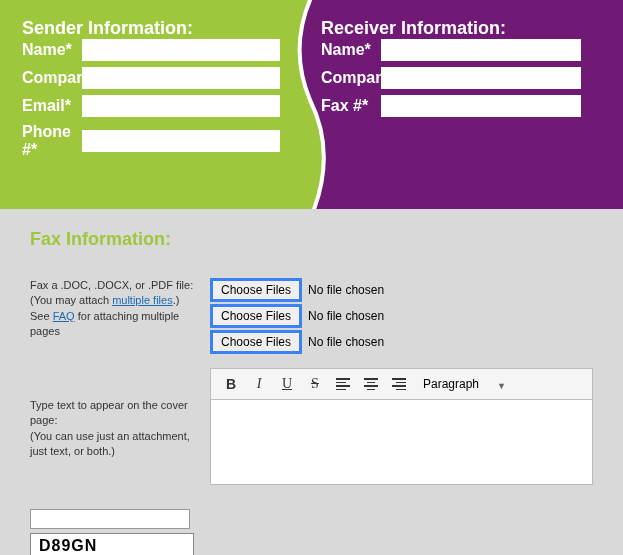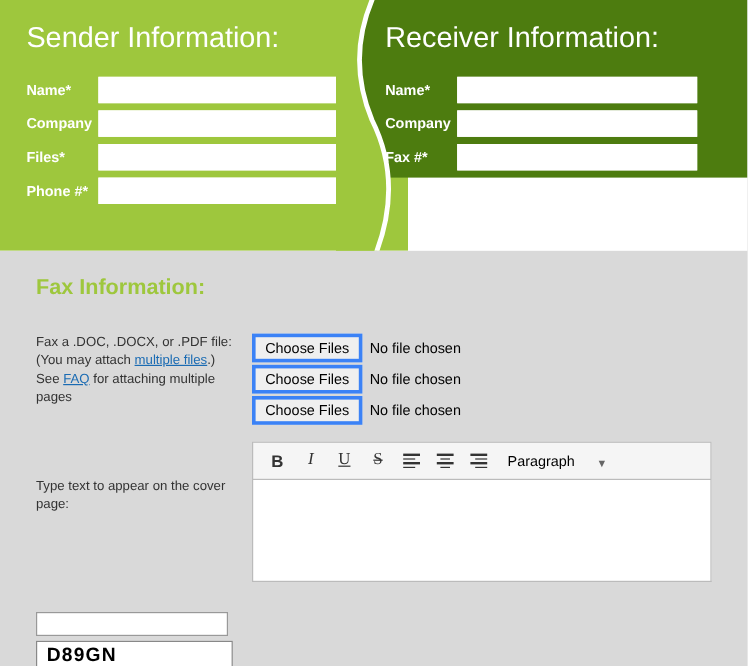--- a/index.html
+++ b/index.html
@@ -1,23 +1,23 @@
 <!DOCTYPE html>
 <html><head>
 <meta charset="utf-8">
 <style>
 * { box-sizing: border-box; margin: 0; padding: 0; }
 body { font-family: Arial, sans-serif; width: 623px; background: #fff; }
 .top-section { position: relative; height: 209px; overflow: hidden; }
 .sender-panel { position: absolute; left: 0; top: 0; width: 340px; height: 209px; background: #9ec73d; padding: 18px 0 0 22px; }
-.receiver-panel { position: absolute; right: 0; top: 0; width: 340px; height: 148px; background: #4d7c0f; padding: 18px 0 0 38px; }
+.receiver-panel { position: absolute; right: 0; top: 0; width: 340px; height: 209px; background: #701a75; padding: 18px 0 0 38px; }
 .curve { position: absolute; left: 280px; top: -20px; width: 80px; height: 250px; z-index: 5; pointer-events: none; }
-.panel-title { color: #fff; font-size: 24px; font-weight: normal; margin-bottom: 18px; }
+.panel-title { color: #fff; font-size: 18px; font-weight: bold; margin-bottom: 0; }
 .form-row { display: flex; align-items: center; margin-bottom: 6px; }
-.form-label { color: #fff; font-size: 12px; font-weight: bold; width: 60px; }
+.form-label { color: #fff; font-size: 16px; font-weight: bold; width: 60px; }
 .form-input { width: 200px; height: 22px; border: 1px solid #fff; background: #fff; padding: 2px 4px; font-size: 12px; }
 .receiver-panel .form-input { width: 200px; }
 .fax-section { background: #d9d9d9; padding: 20px 30px; min-height: 346px; }
 .fax-title { color: #9ec73d; font-size: 18px; font-weight: bold; margin-bottom: 28px; }
 .file-area { display: flex; margin-bottom: 12px; }
 .file-text { width: 180px; font-size: 11px; color: #333; line-height: 1.4; padding-right: 10px; }
 .file-text a { color: #1a6bb3; }
 .file-inputs { flex: 1; }
 .file-row { display: flex; align-items: center; margin-bottom: 2px; }
 .choose-btn { background: #efefef; border: 3px solid #3b82f6; font-size: 12px; padding: 2px 8px; cursor: pointer; font-family: Arial; }
@@ -50,21 +50,21 @@
     <div class="panel-title">Sender Information:</div>
     <div class="form-row">
       <div class="form-label">Name*</div>
       <input class="form-input" style="">
     </div>
     <div class="form-row">
       <div class="form-label">Company</div>
       <input class="form-input" style="">
     </div>
     <div class="form-row">
-      <div class="form-label">Files*</div>
+      <div class="form-label">Email*</div>
       <input class="form-input" style="">
     </div>
     <div class="form-row">
       <div class="form-label">Phone #*</div>
       <input class="form-input" style="">
     </div>
   </div>
 
   <div class="receiver-panel">
     <div class="panel-title">Receiver Information:</div>
@@ -109,20 +109,21 @@
       <div class="file-row">
         <button class="choose-btn">Choose Files</button>
         <span class="file-status">No file chosen</span>
       </div>
     </div>
   </div>
 
   <div class="editor-area">
     <div class="editor-label">
       <span>Type text to appear on the cover page:</span><br>
+      <span>(You can use just an attachment, just text, or both.)</span>
     </div>
     <div class="editor-box">
       <div class="toolbar">
         <div class="tb-btn bold">B</div>
         <div class="tb-btn italic">I</div>
         <div class="tb-btn under">U</div>
         <div class="tb-btn strike">S</div>
         <div class="tb-btn">
           <span class="align-icon">
               <span style="width:100%"></span>

